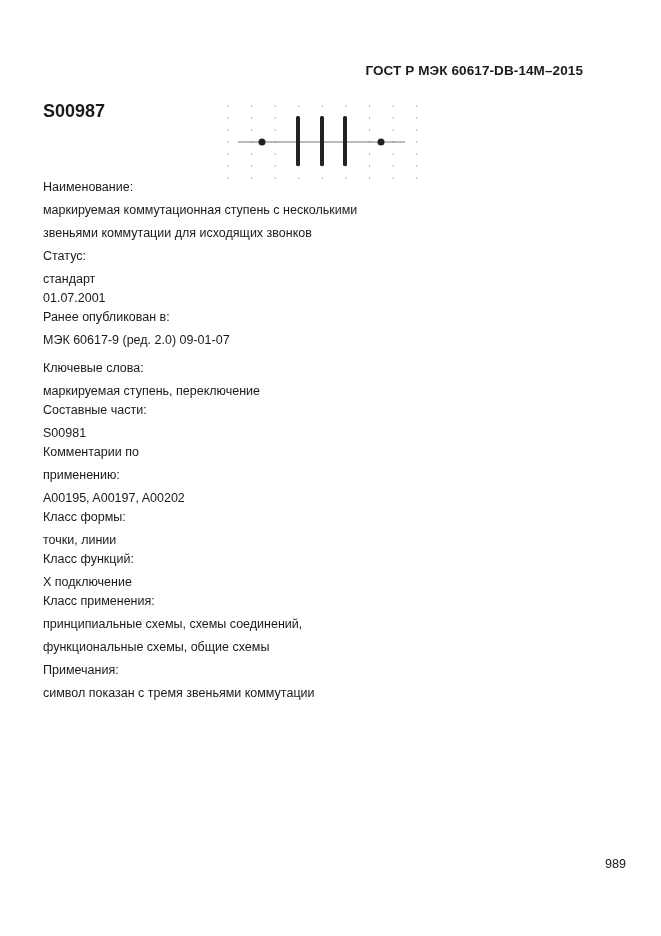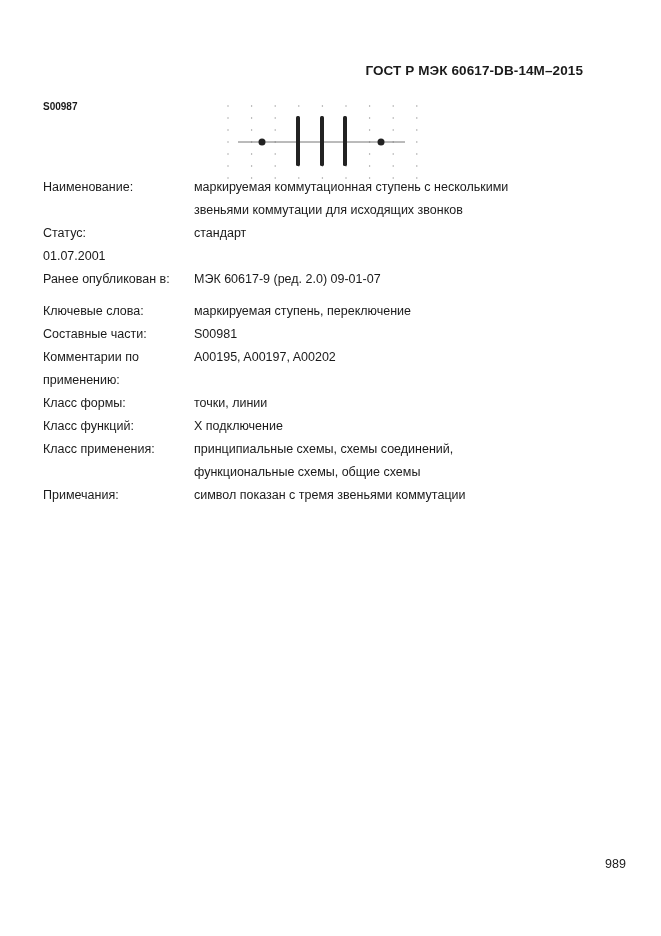--- a/index.html
+++ b/index.html
@@ -6,25 +6,25 @@
     body {
       width: 661px; height: 936px; position: relative; overflow: hidden;
       font-family: "Liberation Sans", "DejaVu Sans", sans-serif; color: #1a1a1a;
     }
     .header {
       position: absolute; top: 63px; right: 78px;
       font-size: 13.5px; font-weight: bold; letter-spacing: 0.1px;
     }
     .code {
       position: absolute; top: 101px; left: 43px;
-      font-size: 10px; font-weight: bold; text-align: center;
+      font-size: 18px; font-weight: bold; text-align: center;
     }
     .symbol { position: absolute; left: 0; top: 0; width: 661px; height: 200px; pointer-events: none; }
     .rows { position: absolute; top: 178px; left: 43px; width: 560px; font-size: 12.5px; }
-    .row { display: flex; }
+    .row { display: flex; flex-direction: column; }
     .row .label { width: 151px; flex: none; }
     .row .value { flex: 1; }
     .line { height: 23px; line-height: 19px; }
     .gap { height: 9px; }
     .page-number { position: absolute; top: 857px; left: 561px; font-size: 12.5px; margin-left: 44px; }
   </style>
 </head>
 <body>
 
 <div class="header">ГОСТ Р МЭК 60617-DB-14M–2015</div>

